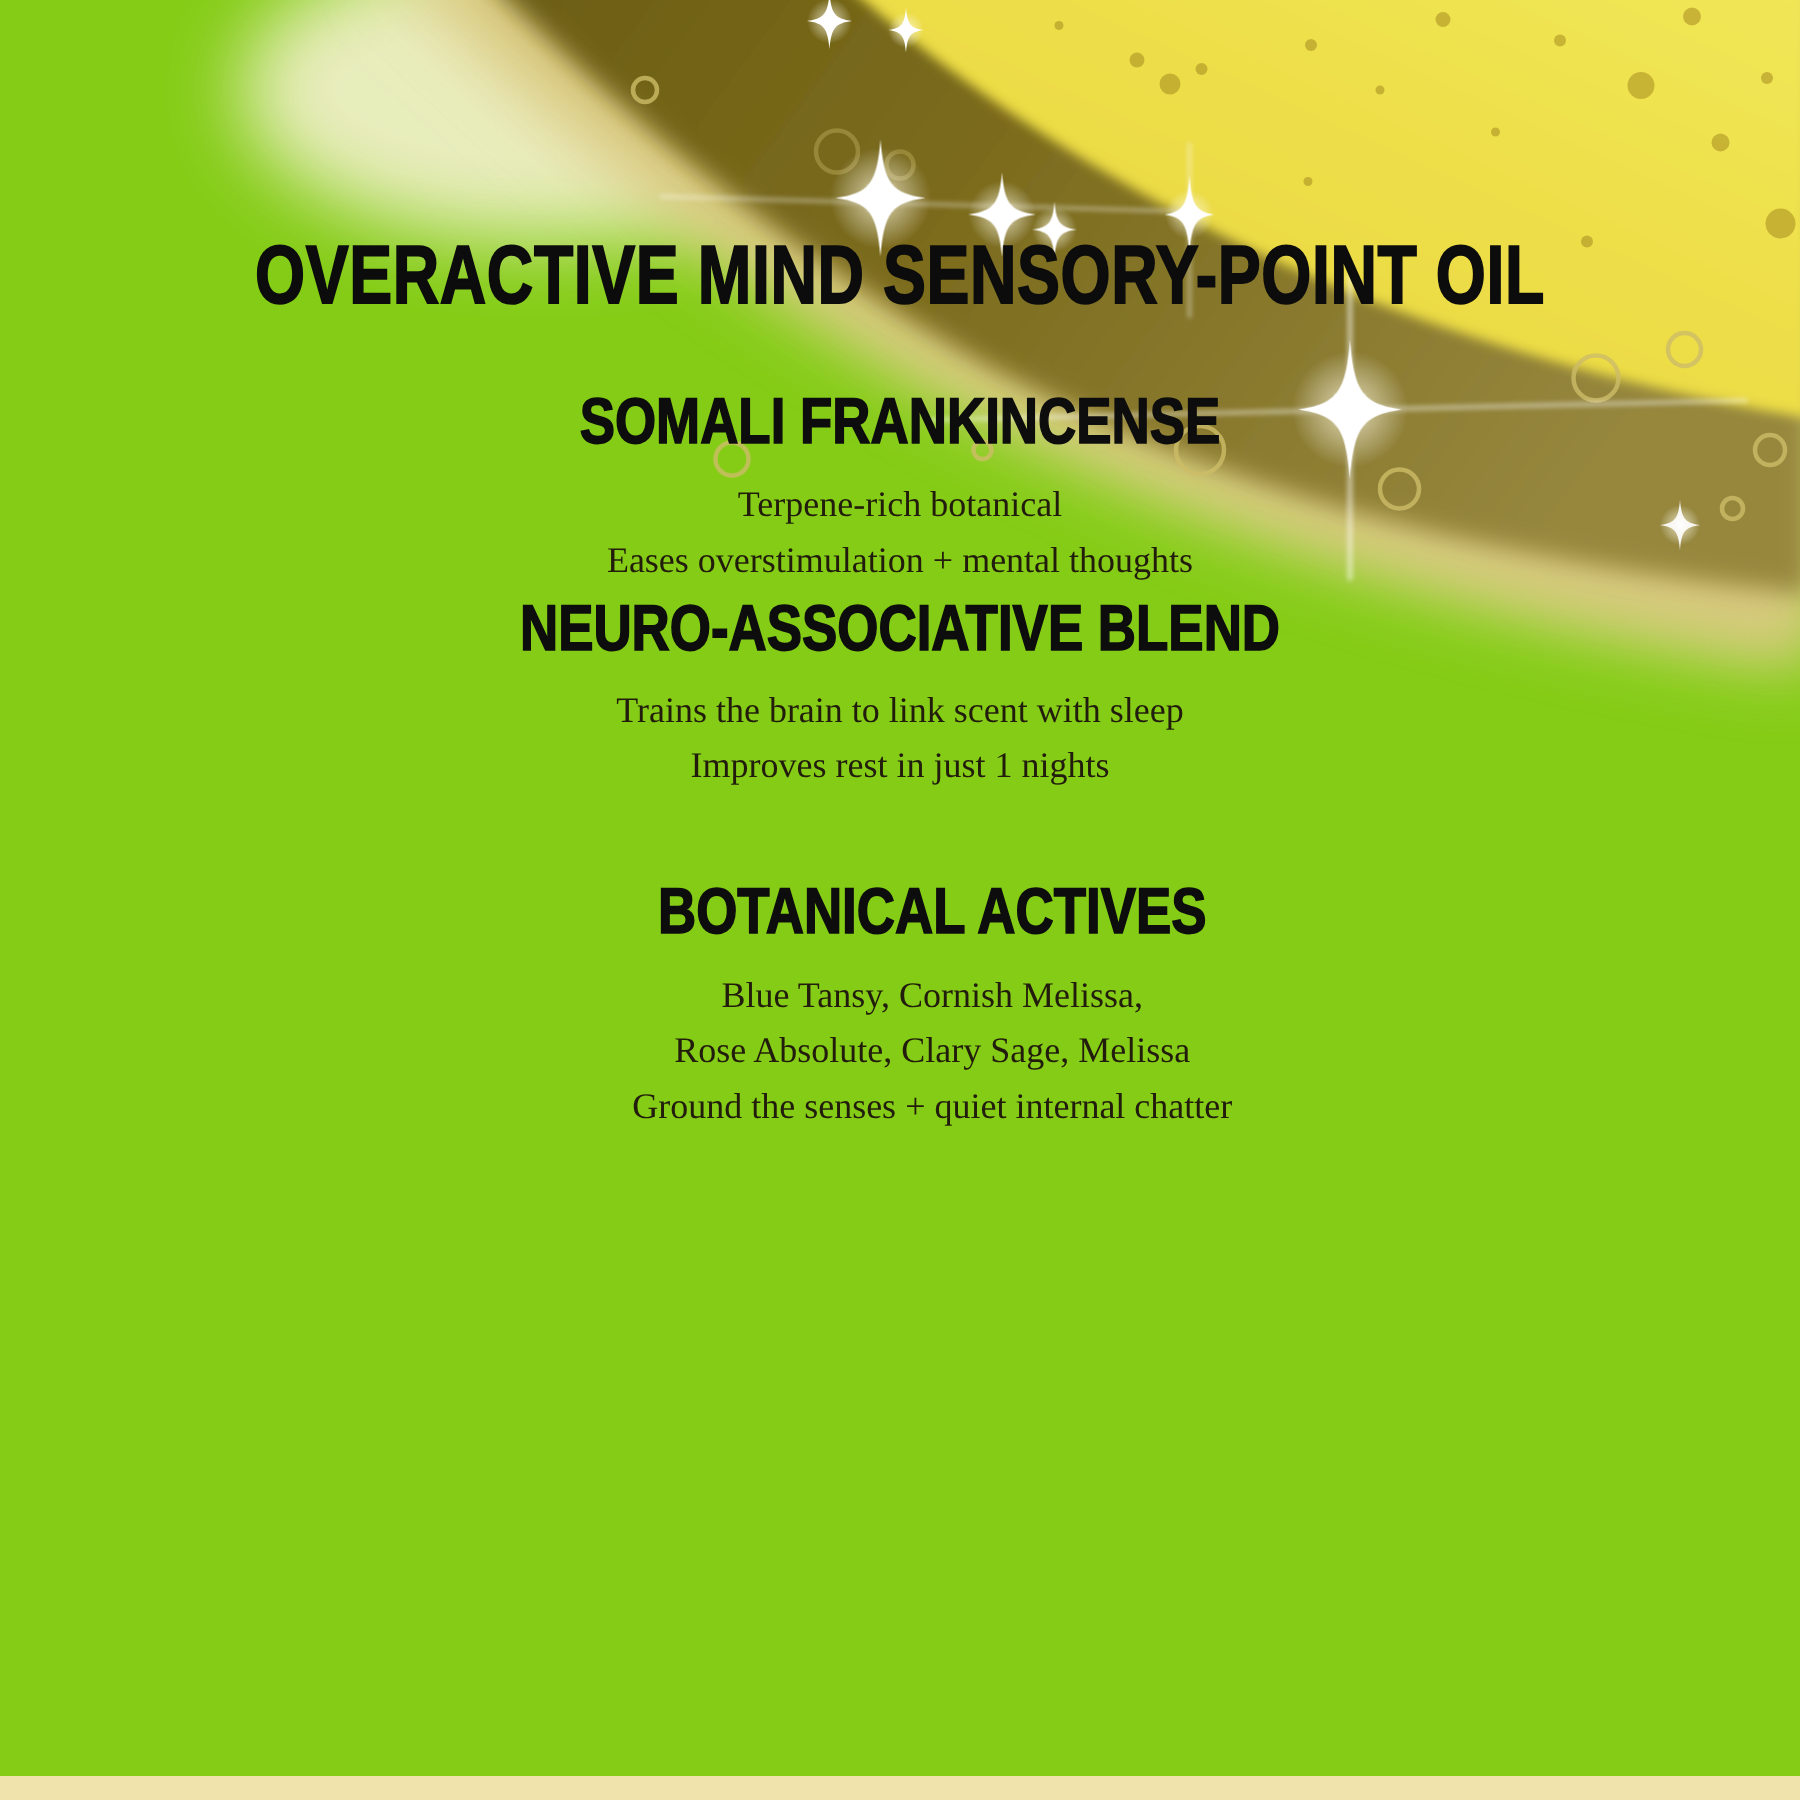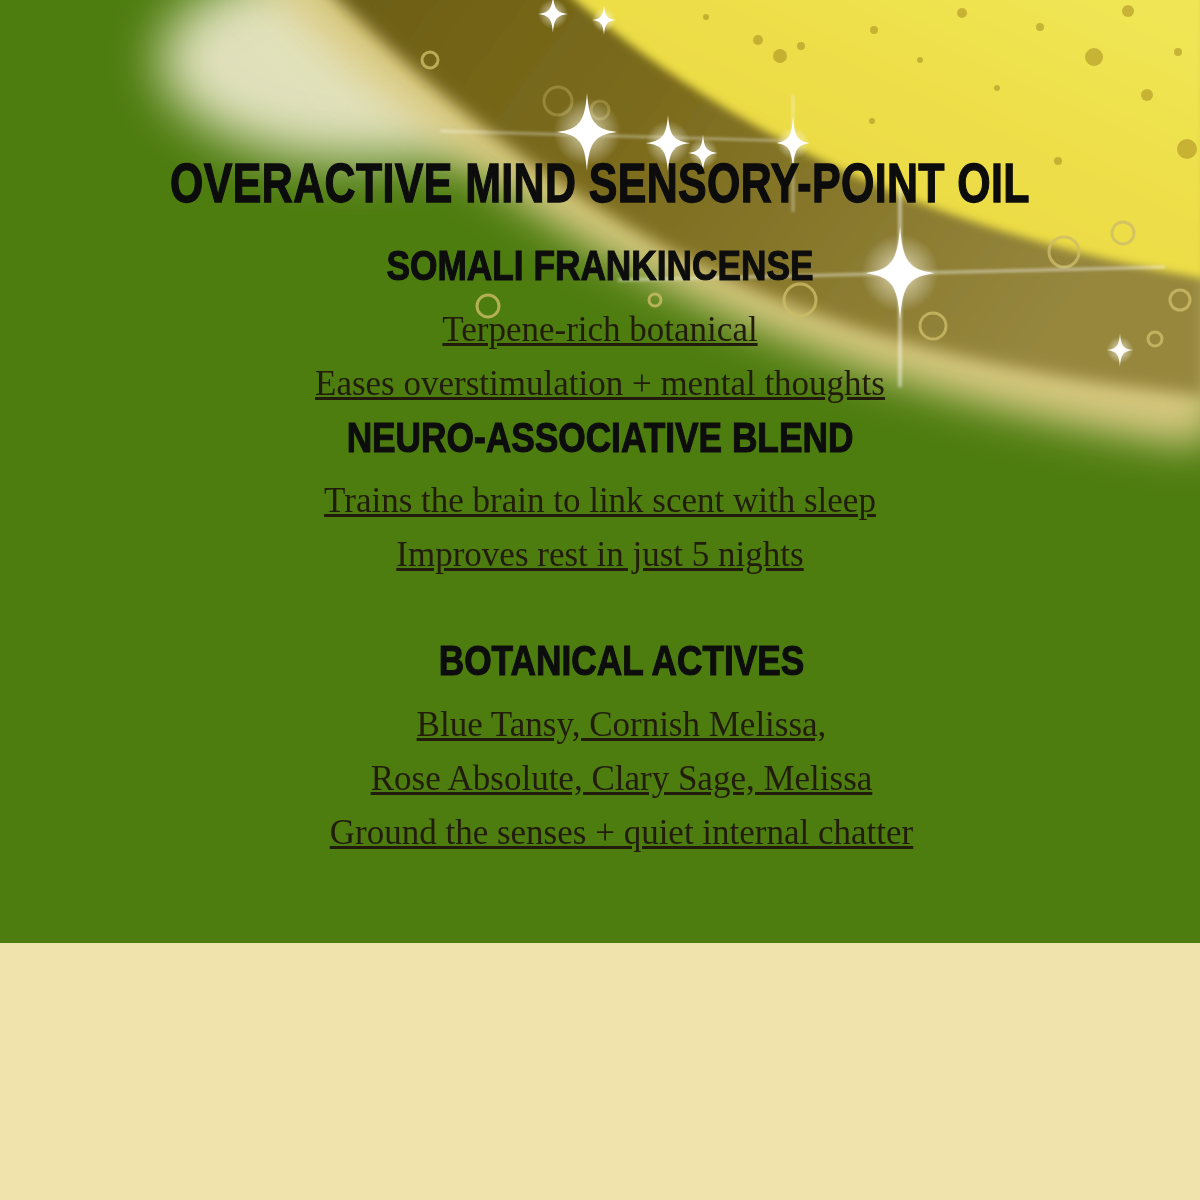--- a/index.html
+++ b/index.html
@@ -1,18 +1,18 @@
 <!DOCTYPE html>
 <html><head>
 <meta charset="utf-8">
 <style>
   html,body{margin:0;padding:0;background:#f0e3ac;}
   .canvas{
-    position:relative;width:1200px;height:943px;overflow:hidden;
-    background:#4d7c0f;
+    position:relative;width:1200px;height:1184px;overflow:hidden;
+    background:#84cc16;
     font-family:"Liberation Serif",serif;
     color:#1d1808;
   }
   .oil-photo{position:absolute;top:0;left:0;z-index:1;display:block;}
   .content{position:relative;z-index:2;text-align:center;width:1200px;}
   .title{
     margin:156px 0 0 0;
     font-family:"Liberation Sans",sans-serif;
     font-weight:700;
     font-size:55px;line-height:1.0;
@@ -21,36 +21,35 @@
     transform:scaleX(0.78);transform-origin:50% 50%;
     -webkit-text-stroke:1.3px #0c0c0c;
     white-space:nowrap;
   }
   .subtitle{
     margin-top:26px;
     font-size:37px;line-height:1.7;
     color:#221c0c;
   }
   .section{}
-  .section.first{margin-top:28px;}
+  .section.first{margin-top:44px;}
   .section.last{margin-top:52px;padding-left:43px;}
   .section-heading{
     font-family:"Liberation Sans",sans-serif;
     font-weight:700;
     font-size:43px;line-height:1.25;
     color:#0d0d0d;
     transform:scaleX(0.82);transform-origin:50% 50%;
     -webkit-text-stroke:1.1px #0d0d0d;
     white-space:nowrap;
   }
   .section-lines{
     margin-top:10px;
-    font-size:35px;line-height:1.54;
+    font-size:24px;line-height:1.54;
     color:#221c0c;
-    text-decoration:underline;
   }
   .line{display:block;}
 </style>
 </head>
 <body>
 
 <div class="canvas">
 
   <svg class="oil-photo" width="1200" height="560" viewBox="0 0 1200 560" aria-hidden="true">
     <defs>
@@ -187,21 +186,21 @@
       <div class="section-lines">
         <span class="line">Terpene-rich botanical</span>
         <span class="line">Eases overstimulation + mental thoughts</span>
       </div>
     </div>
 
     <div class="section">
       <div class="section-heading">NEURO-ASSOCIATIVE BLEND</div>
       <div class="section-lines">
         <span class="line">Trains the brain to link scent with sleep</span>
-        <span class="line">Improves rest in just 5 nights</span>
+        <span class="line">Improves rest in just 1 nights</span>
       </div>
     </div>
 
     <div class="section last">
       <div class="section-heading">BOTANICAL ACTIVES</div>
       <div class="section-lines">
         <span class="line">Blue Tansy, Cornish Melissa,</span>
         <span class="line">Rose Absolute, Clary Sage, Melissa</span>
         <span class="line">Ground the senses + quiet internal chatter</span>
       </div>

